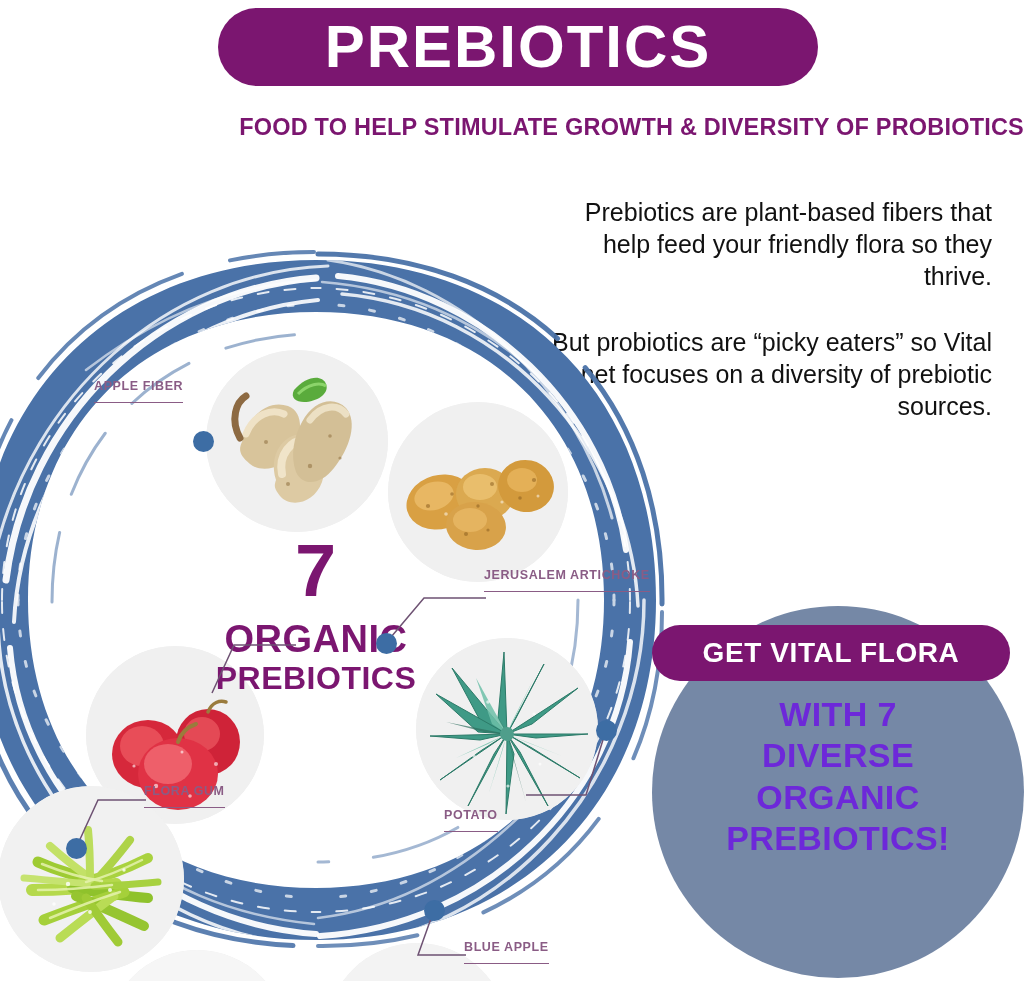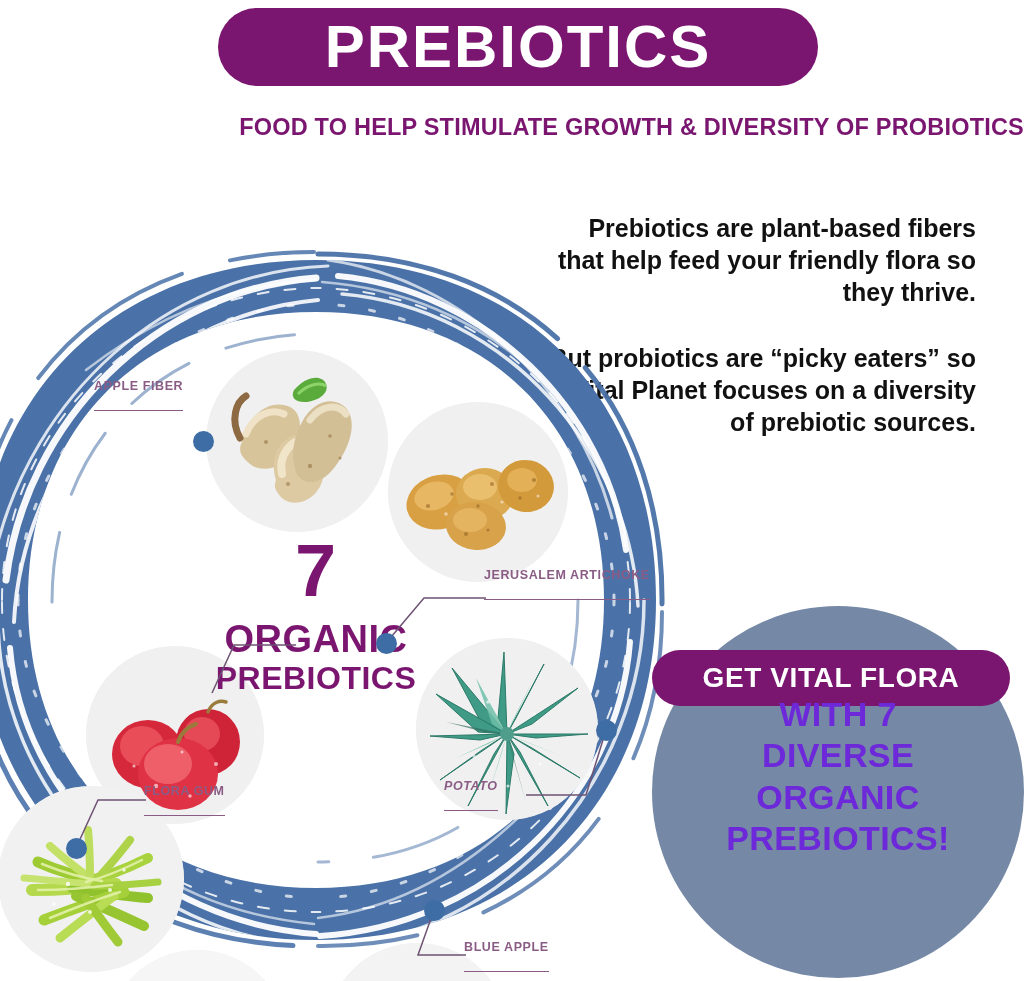--- a/index.html
+++ b/index.html
@@ -24,21 +24,21 @@
   .subtitle{
     position:absolute;left:0;top:114px;width:1024px;text-align:right;
     color:#7B1670;font-size:23.5px;font-weight:bold;letter-spacing:.2px;
   }
 
   
   .body-copy{
     position:absolute;right:32px;top:196px;width:460px;
     text-align:right;color:#111111;font-size:25px;line-height:1.28;font-weight:normal;
   }
-  .body-copy p{margin:16px;font-weight:bold;}
+  .body-copy p{margin:0;}
   .body-copy p + p{margin-top:34px;}
 
   
   .brush-wrap{position:absolute;left:-34px;top:250px;width:700px;height:700px;}
   .brush-wrap svg{display:block;}
 
   
   .wheel{position:absolute;left:-34px;top:250px;width:700px;height:700px;}
 
   .food{
@@ -51,21 +51,21 @@
   .dot{
     position:absolute;width:21px;height:21px;border-radius:50%;
     background:#3D6DA4;z-index:6;
   }
   .leader{position:absolute;z-index:5;}
   .leader svg{display:block;overflow:visible;}
 
   .flabel{
     position:absolute;z-index:7;white-space:nowrap;
     color:#8A5C85;font-size:12.5px;font-weight:bold;letter-spacing:.6px;
-    padding-bottom:17px;border-bottom:1.6px solid #8A5C85;
+    padding-bottom:9px;border-bottom:1.6px solid #8A5C85;
   }
 
   .center-num{
     position:absolute;left:0;right:0;top:288px;text-align:center;
     color:#7B1670;font-size:74px;font-weight:bold;line-height:.9;letter-spacing:1px;
   }
   .center-l1{
     position:absolute;left:0;right:0;top:370px;text-align:center;
     color:#7B1670;font-size:38px;font-weight:bold;line-height:1;letter-spacing:.5px;
   }
@@ -75,21 +75,21 @@
   }
 
   
   .cta-circle{
     position:absolute;left:652px;top:606px;width:372px;height:372px;
     border-radius:50%;background:#7588A6;
   }
   .cta-pill{
     position:absolute;left:652px;top:625px;width:358px;height:56px;
     background:#7B1670;border-radius:30px;
-    display:flex;align-items:center;justify-content:center;z-index:3;margin-top:25px;
+    display:flex;align-items:center;justify-content:center;z-index:3;
   }
   .cta-pill span{color:#fff;font-size:28px;font-weight:bold;letter-spacing:.6px;}
   .cta-lines{
     position:absolute;left:652px;top:694px;width:372px;
     text-align:center;color:#6d28d9;font-size:34px;font-weight:bold;
     line-height:1.22;letter-spacing:.4px;z-index:3;
   }
   .cta-lines div{margin:0;}
 </style>
 </head>
@@ -264,21 +264,21 @@
           </g>
           <g fill="#ffffff" opacity=".5">
             <circle cx="58" cy="112" r="1.8"></circle>
               <circle cx="114" cy="100" r="1.6"></circle>
             <circle cx="150" cy="94" r="1.5"></circle>
           </g>
         </svg>
       </div>
     </div>
     <div class="dot" style="left:630px;top:470px;"></div>
-    <div class="flabel" style="left:478px;top:529px;font-style:italic;">POTATO</div>
+    <div class="flabel" style="left:478px;top:558px;">POTATO</div>
 
     <div class="food" style="left:450px;top:388px;width:182px;height:182px;">
       <div class="photo">
         <svg viewBox="0 0 182 182" preserveAspectRatio="none">
           <rect width="182" height="182" fill="#f0f0f0"></rect>
           <g fill="#3f9a86" stroke="#2c7a68" stroke-width="1">
             <path d="M91,96 L36,30 L66,86 Z"></path>
             <path d="M91,96 L20,56 L62,94 Z"></path>
             <path d="M91,96 L14,98 L64,102 Z"></path>
             <path d="M91,96 L24,142 L66,112 Z"></path>

